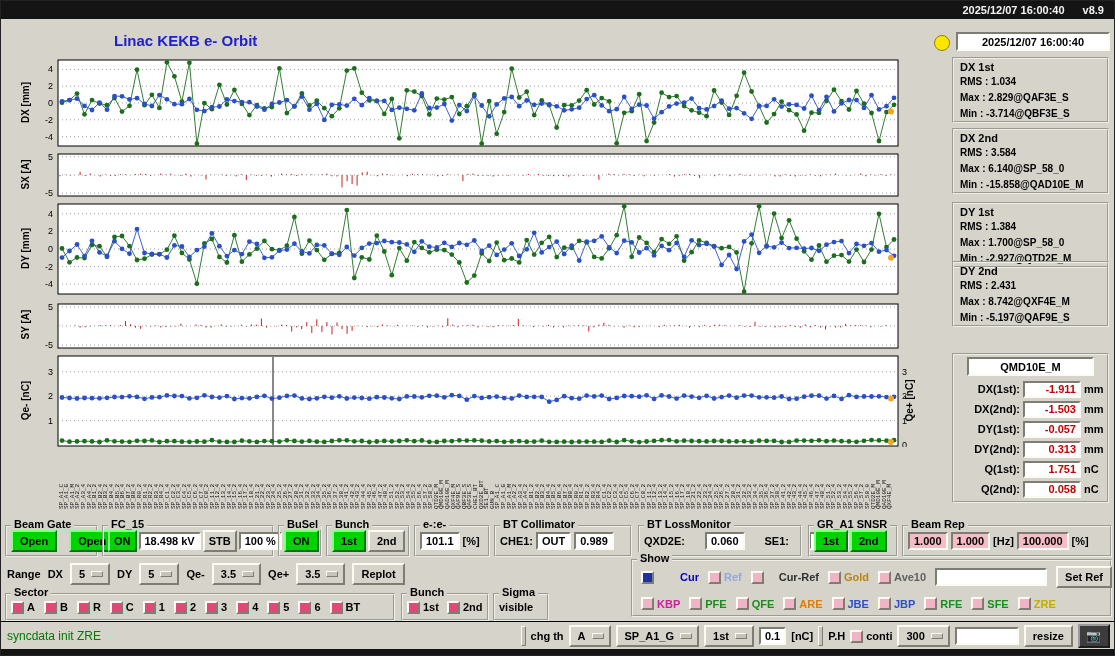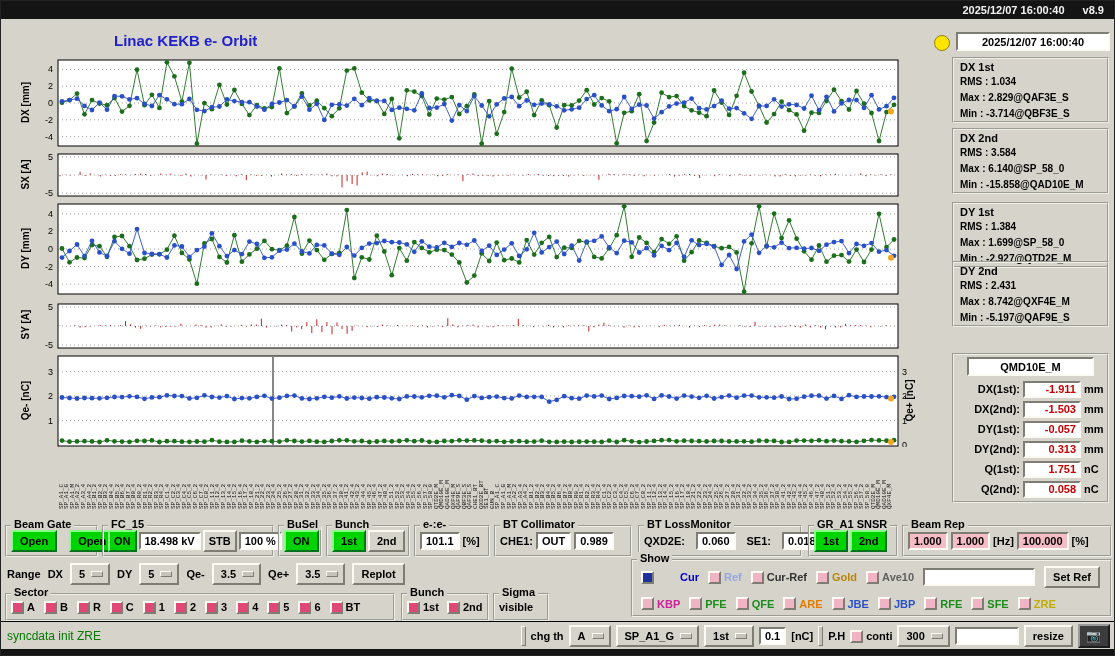--- a/index.html
+++ b/index.html
@@ -84,21 +84,21 @@
   </div>
   <div class="sgroup" style="top:127px">
     <div class="glab">DX 2nd</div>
     <div class="srow">RMS : 3.584</div>
     <div class="srow">Max : 6.140@SP_58_0</div>
     <div class="srow">Min : -15.858@QAD10E_M</div>
   </div>
   <div class="sgroup" style="top:201px">
     <div class="glab">DY 1st</div>
     <div class="srow">RMS : 1.384</div>
-    <div class="srow">Max : 1.699@SP_58_0</div>
+    <div class="srow">Max : 1.700@SP_58_0</div>
     <div class="srow">Min : -2.927@QTD2E_M</div>
   </div>
   <div class="sgroup" style="top:260px">
     <div class="glab">DY 2nd</div>
     <div class="srow">RMS : 2.431</div>
     <div class="srow">Max : 8.742@QXF4E_M</div>
     <div class="srow">Min : -5.197@QAF9E_S</div>
   </div>
 
   <div class="mon">
@@ -1404,21 +1404,21 @@
   <div class="cgrp" style="left:493px;width:138px">
     <span class="glegend">BT Collimator</span>
     <div class="inner" style="gap:3px">
       <span class="lbl">CHE1:</span>
       <span class="vbox sunk">OUT</span>
       <span class="vbox sunk">0.989</span>
     </div>
   </div>
   <div class="cgrp" style="left:637px;width:164px">
     <span class="glegend">BT LossMonitor</span>
-    <div class="inner" style="gap:11px">
+    <div class="inner" style="gap:20px">
       <span class="lbl">QXD2E:</span>
       <span class="vbox sunk">0.060</span>
       <span class="lbl">SE1:</span>
       <span class="vbox sunk">0.018</span>
     </div>
   </div>
   <div class="cgrp" style="left:807px;width:90px">
     <span class="glegend">GR_A1 SNSR</span>
     <div class="inner" style="gap:2px">
       <span class="pbtn raised green">1st</span>
@@ -1537,21 +1537,21 @@
           <span class="cbitem">
             <span class="cb" style="background: rgb(32, 48, 156);"></span>
             <span style="color: rgb(0, 0, 204); margin-left: 23px;">Cur</span>
           </span>
           <span class="cbitem">
             <span class="cb" style="background: rgb(240, 180, 196);"></span>
             <span style="color: rgb(147, 167, 224);">Ref</span>
           </span>
           <span class="cbitem">
             <span class="cb" style="background: rgb(240, 180, 196);"></span>
-            <span style="color: rgb(48, 48, 48);">Cur-Ref</span>
+            <span style="color: rgb(48, 48, 48); margin-left: 12px;">Cur-Ref</span>
           </span>
           <span class="cbitem">
             <span class="cb" style="background: rgb(240, 180, 196);"></span>
             <span style="color: rgb(184, 134, 11);">Gold</span>
           </span>
           <span class="cbitem">
             <span class="cb" style="background: rgb(240, 180, 196);"></span>
             <span style="color: rgb(96, 96, 96);">Ave10</span>
           </span>
         </span>

